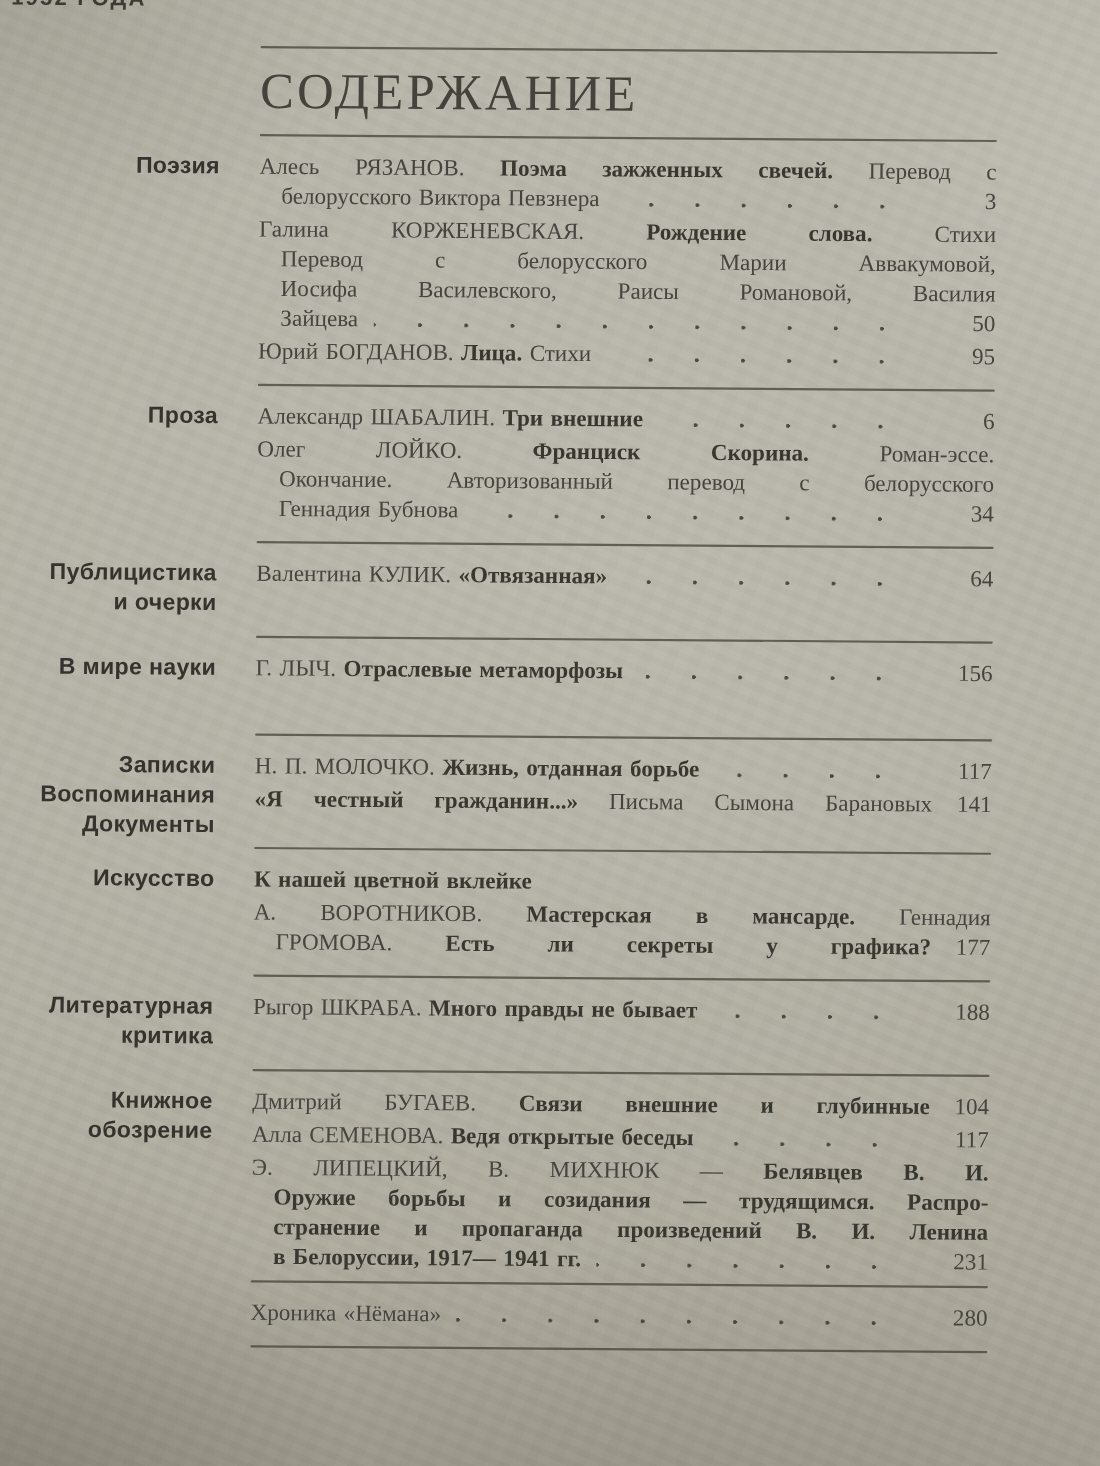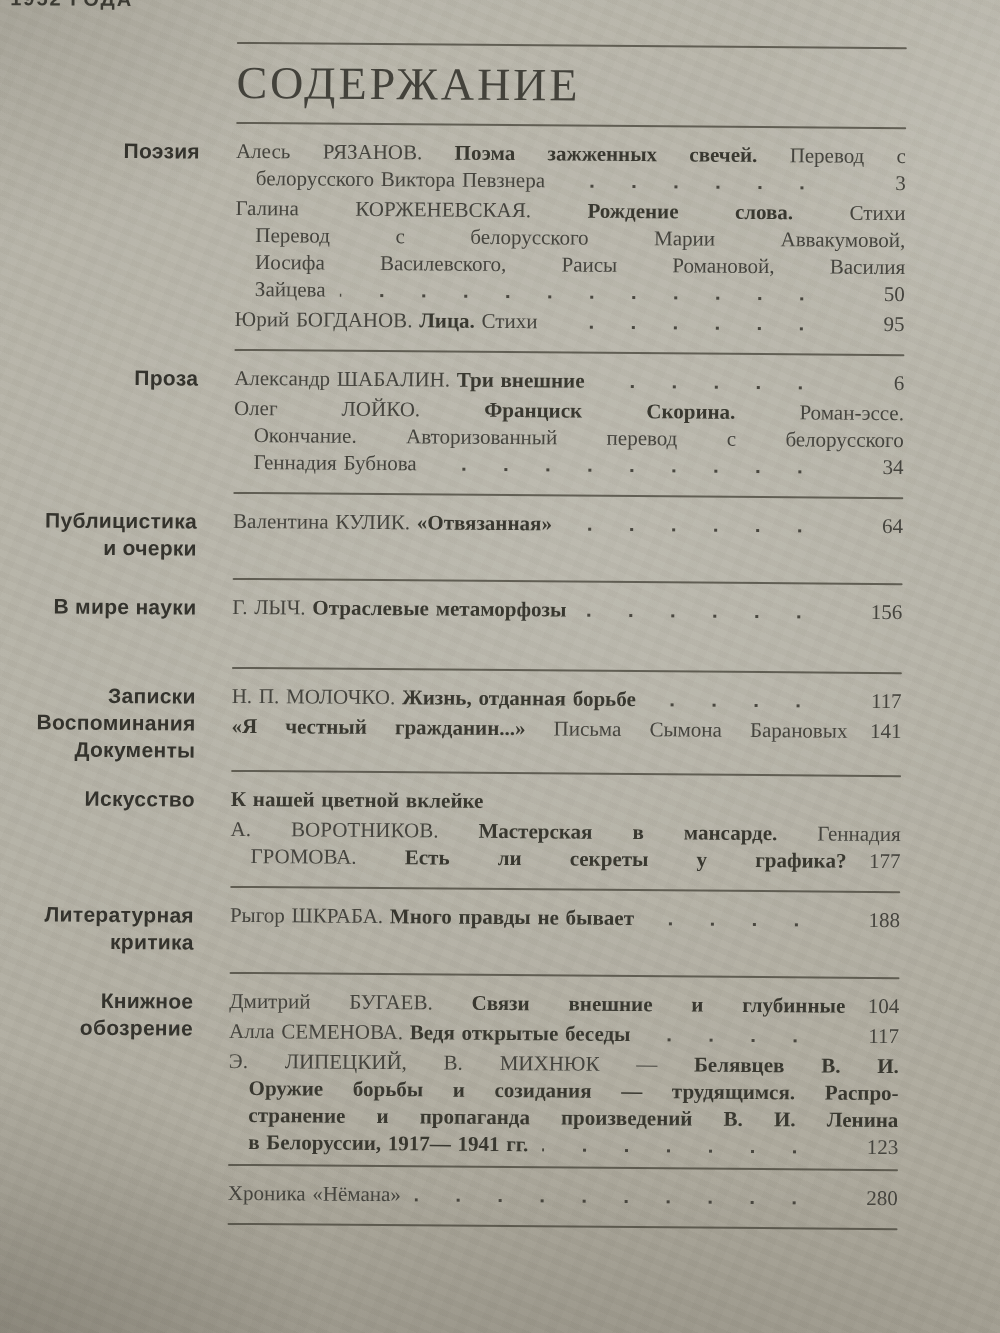--- a/index.html
+++ b/index.html
@@ -265,21 +265,21 @@
                   </div>
                   <div class="line just ind">
                     <span class="txt"><span class="seg b">Оружие борьбы и созидания — трудящимся. Распро-</span></span>
                   </div>
                   <div class="line just ind">
                     <span class="txt"><span class="seg b">странение и пропаганда произведений В. И. Ленина</span></span>
                   </div>
                   <div class="line ind">
                     <span class="txt"><span class="seg b">в Белоруссии, 1917— 1941 гг.</span></span>
                     <span class="dots"></span>
-                    <span class="pg">123</span>
+                    <span class="pg">231</span>
                   </div>
                 </div>
               </div>
             </div>
             <div class="rule"></div>
           </div>
           <div class="secwrap">
             <div class="sec">
               <div class="lbl"></div>
               <div class="bod">

